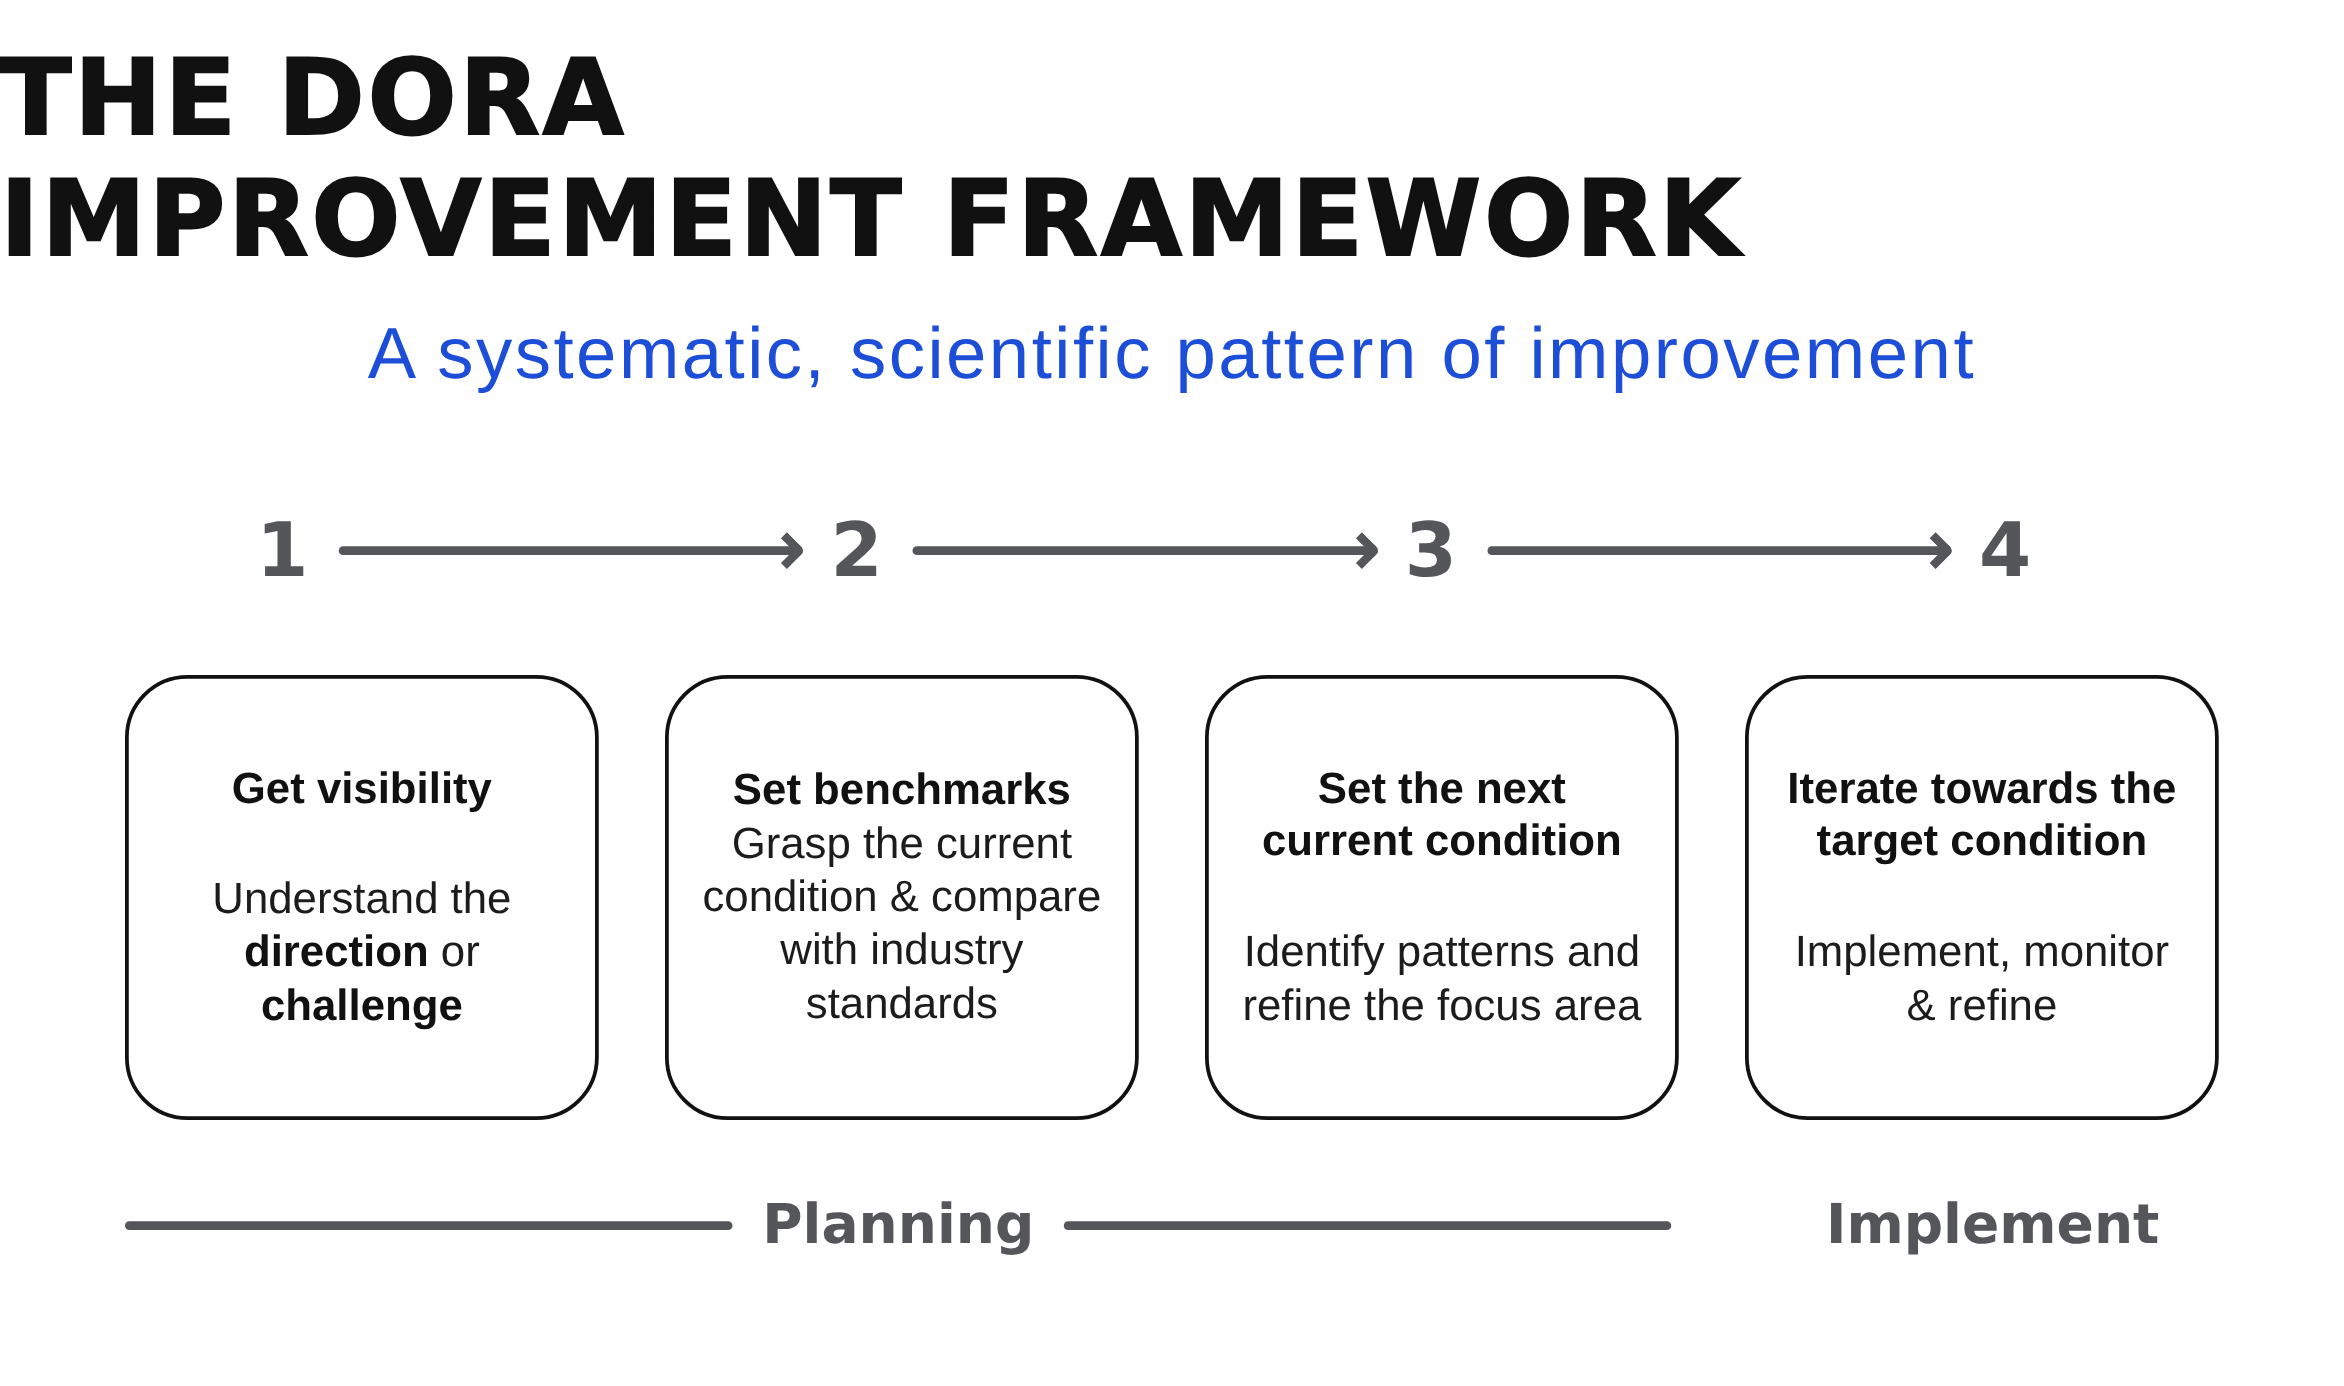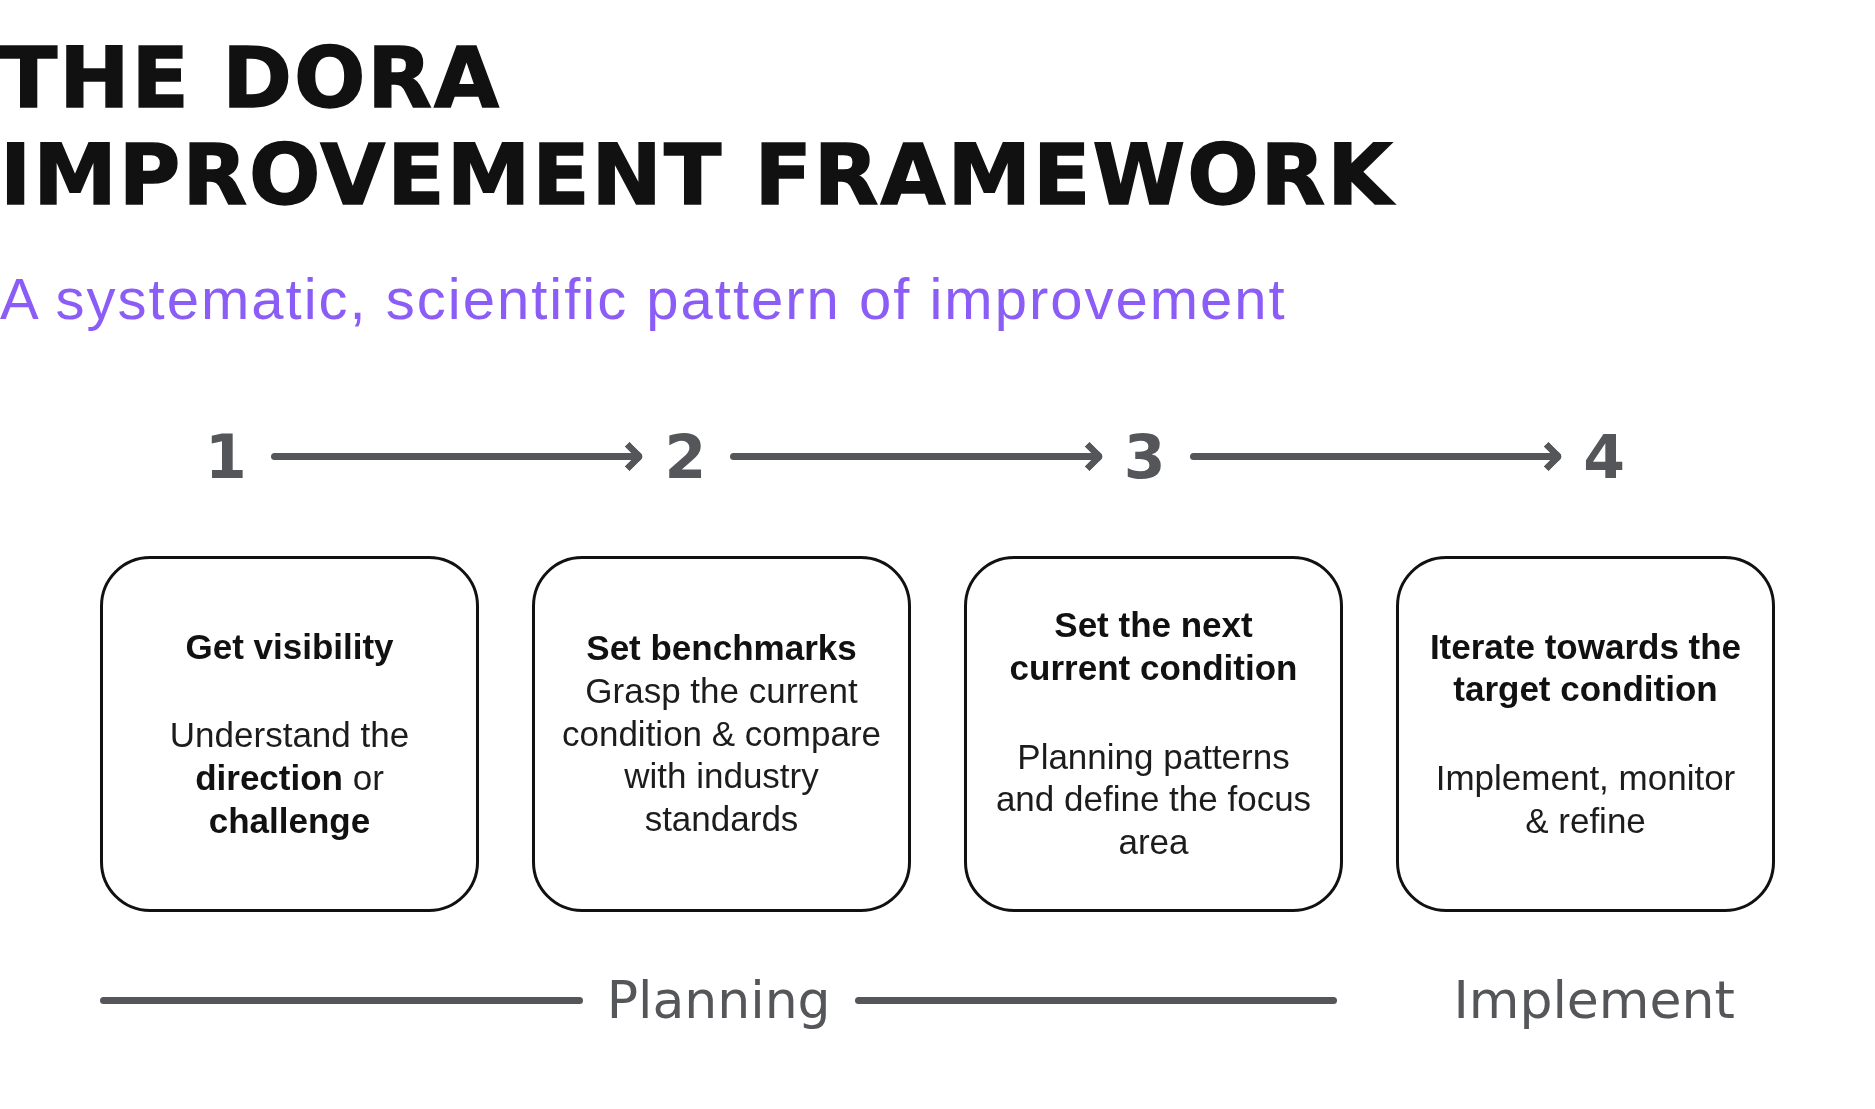--- a/index.html
+++ b/index.html
@@ -24,26 +24,26 @@
     margin-top:30px;
     font-family:"DejaVu Sans","Liberation Sans",sans-serif;
     font-weight:800;
     font-size:84px;
     line-height:1.16;
     letter-spacing:2px;
     color:var(--text);
     -webkit-text-stroke:1.5px var(--text);
   }
   .subtitle{
-    margin-top:40px;
-    text-align:left;
+    margin-top:24px;
+    text-align:center;
     font-size:58px;
     font-weight:300;
     letter-spacing:2px;
-    color:#8b5cf6;
+    color:#1d4ed8;
   }
   
   .numbers-row{
     margin-top:92px;
     display:flex;
     align-items:center;
     gap:24px;
     padding:0 250px 0 205px;
     height:66px;
   }
@@ -126,22 +126,22 @@
     gap:24px;
   }
   .phase-line{
     flex:1;
     height:7px;
     background:var(--accent-gray);
     border-radius:4px;
   }
   .phase-label{
     font-family:"DejaVu Sans","Liberation Sans",sans-serif;
-    font-size:52px;
-    font-weight:400;
+    font-size:44px;
+    font-weight:700;
     line-height:1.1;
     color:var(--accent-gray);
     white-space:nowrap;
   }
   .executing-label{
     grid-column:4;
     text-align:center;
   }
 </style>
 </head>
@@ -182,21 +182,21 @@
       <div class="step-body"><span class="seg">Understand the </span><span class="seg bold">direction</span><span class="seg"> or </span><span class="seg bold">challenge</span></div>
     </div>
 
     <div class="step-card">
       <div class="step-heading">Set benchmarks</div>
       <div class="step-body"><span class="seg">Grasp the current condition &amp; compare with industry standards</span></div>
     </div>
 
     <div class="step-card">
       <div class="step-heading">Set the next current condition</div>
-      <div class="step-body"><span class="seg">Planning patterns and define the focus area</span></div>
+      <div class="step-body"><span class="seg">Identify patterns and refine the focus area</span></div>
     </div>
 
     <div class="step-card">
       <div class="step-heading">Iterate towards the target condition</div>
       <div class="step-body"><span class="seg">Implement, monitor &amp; refine</span></div>
     </div>
 
   </div>
 
   <div class="phase-row">

